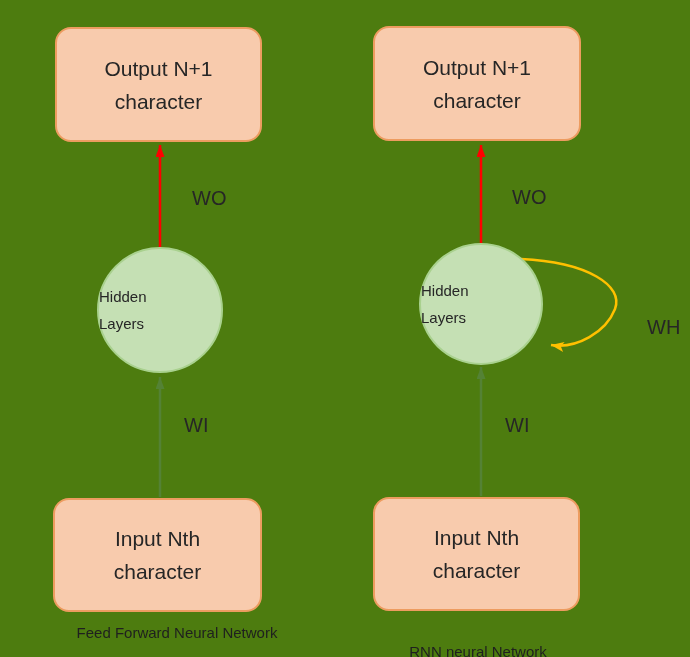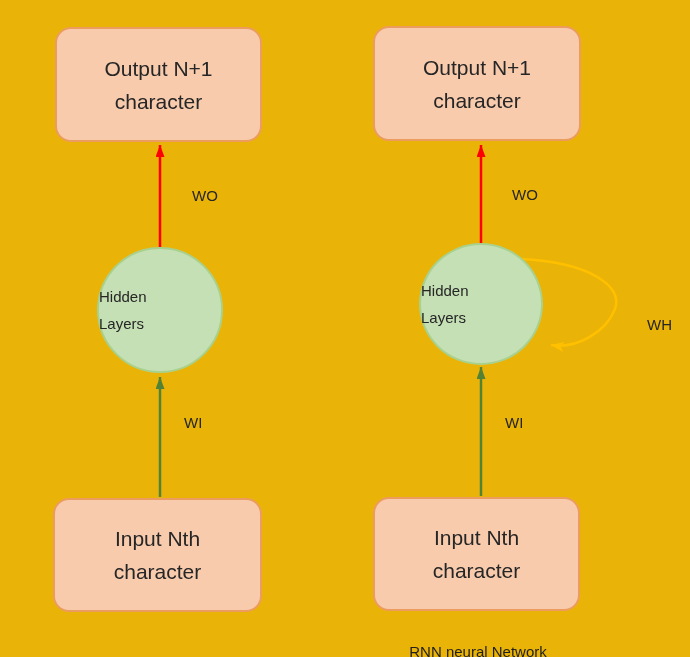--- a/index.html
+++ b/index.html
@@ -9,21 +9,21 @@
     --node-border:#A9D18E;
     --output-arrow:#FF0000;
     --input-arrow:#548235;
     --recurrent-arrow:#FFC000;
     --text-color:#262626;
   }
   html,body{margin:0;padding:0;background:#ffffff;}
   .stage{
     position:relative;
     width:690px;height:657px;
-    background:#eab308;
+    background:#4d7c0f;
     font-family:"Liberation Sans", sans-serif;
     color:var(--text-color);
     overflow:hidden;
   }
   .arrows{
     position:absolute;left:0;top:0;width:690px;height:657px;
     pointer-events:none;
   }
   .box{
     position:absolute;
@@ -42,21 +42,21 @@
     border:2px solid var(--node-border);
     border-radius:50%;
     display:flex;flex-direction:column;
     align-items:flex-start;justify-content:center;
     font-size:15px;line-height:27px;
     text-align:center;
     box-sizing:border-box;
   }
   .wlabel{
     position:absolute;
-    font-size:15px;
+    font-size:20px;
     color:#262626;
   }
   .caption{
     position:absolute;
     font-size:15px;
     color:#1f1f1f;
     text-align:center;
   }
   .red-line{stroke:var(--output-arrow);stroke-width:2.5;}
   .green-line{stroke:var(--input-arrow);stroke-width:2.5;}
@@ -103,20 +103,21 @@
     <div>Layers</div>
   </div>
 
   <span class="wlabel" style="left:184px;top:414px;">WI</span>
 
   <div class="box" style="left:53px;top:498px;width:209px;height:114px;">
     <div>Input Nth</div>
     <div>character</div>
   </div>
 
+  <div class="caption" style="left:48px;top:624px;width:258px;">Feed Forward Neural Network</div>
 
   <div class="box" style="left:373px;top:26px;width:208px;height:115px;">
     <div>Output N+1</div>
     <div>character</div>
   </div>
 
   <span class="wlabel" style="left:512px;top:186px;">WO</span>
 
   <div class="node" style="left:419px;top:243px;width:124px;height:122px;">
     <div>Hidden</div>

